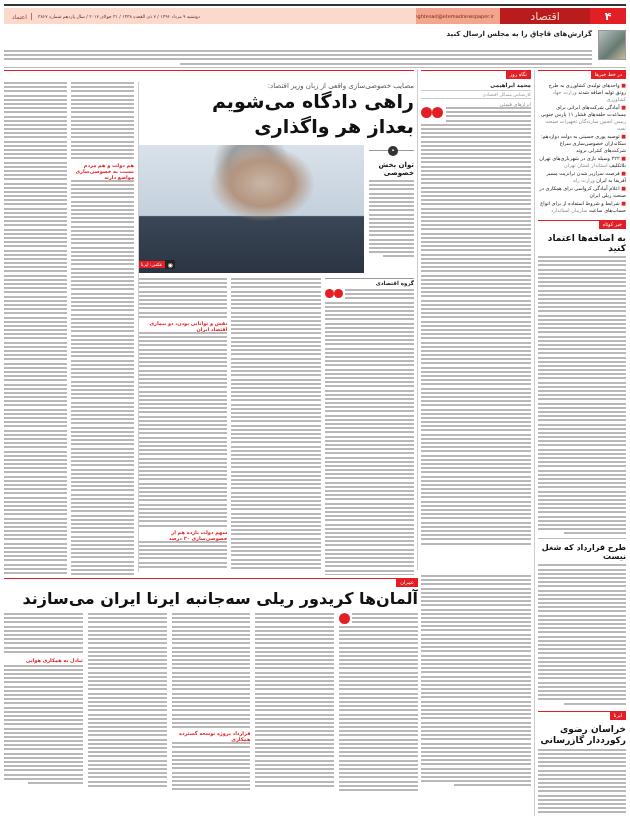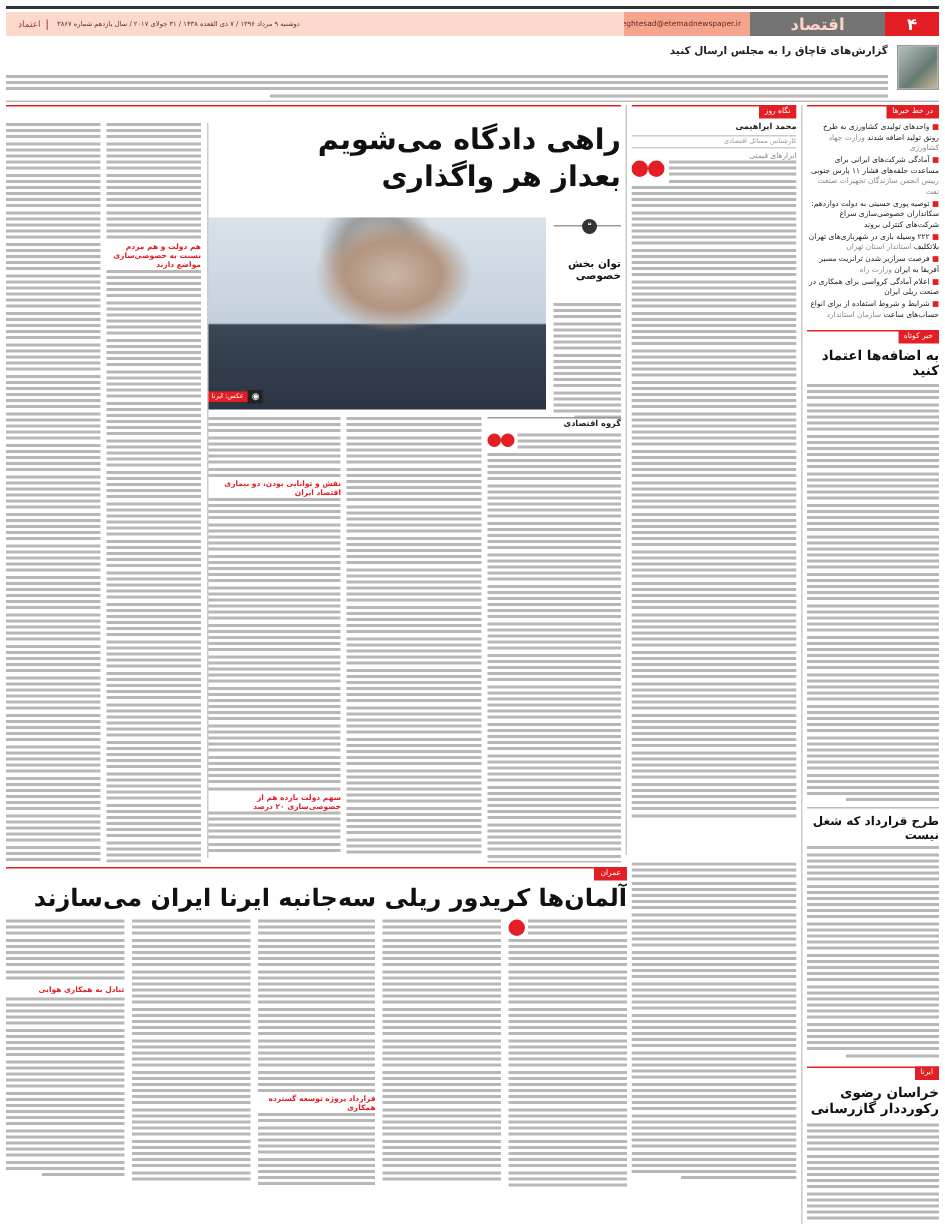--- a/index.html
+++ b/index.html
@@ -1,21 +1,21 @@
 <!DOCTYPE html>
 <html><head>
 <meta charset="utf-8">
 <style>
 *{box-sizing:border-box;margin:0;padding:0}
 body{width:630px;height:820px;background:#fff;font-family:"DejaVu Sans",sans-serif;direction:rtl;overflow:hidden;position:relative;color:#222}
 .abs{position:absolute}
 .topline{top:4px;left:4px;right:4px;height:2px;background:#333}
 .header{top:8px;left:4px;right:4px;height:16px;display:flex}
 .hdr-num{width:36px;background:#e31e24;color:#fff;font-size:11px;font-weight:bold;display:flex;align-items:center;justify-content:center}
-.hdr-sec{width:90px;background:#737373;color:#fbd3c8;font-size:11px;font-weight:bold;display:flex;align-items:center;justify-content:center}
+.hdr-sec{width:90px;background:#b91c1c;color:#fbd3c8;font-size:11px;font-weight:normal;display:flex;align-items:center;justify-content:center}
 .hdr-mail{width:84px;background:#f4a58c;color:#6a2b20;font-size:5px;display:flex;align-items:center;padding-right:6px}
 .hdr-date{flex:1;background:#fbd9cc;color:#6a2b20;font-size:4.5px;display:flex;align-items:center;justify-content:flex-end;padding-left:8px;gap:6px}
 .hdr-logo{font-size:6px;color:#a04030;border-right:1px solid #c07060;padding-right:4px}
 .teaser{top:30px;left:4px;right:4px;height:34px;display:flex;gap:6px}
 .teaser-photo{width:28px;height:30px;background:linear-gradient(135deg,#b8c0c0,#667a70 60%,#c9b99a);border:1px solid #999}
 .teaser-body{flex:1}
 .teaser-title{font-size:7px;font-weight:bold;margin-bottom:12px}
 .fakelines{display:block}
 .fl{height:2px;background:#9a9a9a;margin-bottom:2.2px;opacity:.7}
 .fl.s{width:70%}
@@ -340,35 +340,36 @@
   </div>
 </div>
 
 <div class="vsep" style="top:70px;height:500px;right:212px"></div>
 
 <div class="col" style="top:70px;left:4px;width:410px;height:505px">
   <div class="label-bar">
     
   </div>
   <div style="position:absolute;right:0;top:12px;width:280px;text-align:right">
+    <div style="font-size:7px;color:#555">مصایب خصوصی‌سازی واقعی از زبان وزیر اقتصاد:</div>
     <div class="h-black" style="font-size:19px;line-height:22px">راهی دادگاه می‌شویم</div>
     <div class="h-black" style="font-size:19px;line-height:22px;margin-top:3px">بعداز هر واگذاری</div>
   </div>
   <div class="photo" style="position:absolute;right:50px;top:75px;width:226px;height:128px">
     <div style="position:absolute;left:0;bottom:4px;display:flex;align-items:center">
       <span class="cam">◉</span>
       <span class="caption">عکس: ایرنا</span>
     </div>
   </div>
 
   <div style="position:absolute;right:0;top:80px;width:45px">
     <div style="border-top:1px solid #999;position:relative;height:8px">
         <span style="position:absolute;right:16px;top:-5px;width:10px;height:10px;border-radius:50%;background:#333;color:#fff;font-size:5px;text-align:center;line-height:10px">❝</span>
       </div>
-    <div class="h-black" style="font-size:7px;line-height:8px;margin:14px 0">توان بخش خصوصی</div>
+    <div class="h-black" style="font-size:7px;line-height:8px;margin:3px 0">توان بخش خصوصی</div>
     <div class="fakelines">
       <div class="fl"></div>
         <div class="fl"></div>
         <div class="fl"></div>
         <div class="fl"></div>
         <div class="fl"></div>
         <div class="fl"></div>
         <div class="fl"></div>
         <div class="fl"></div>
         <div class="fl"></div>

